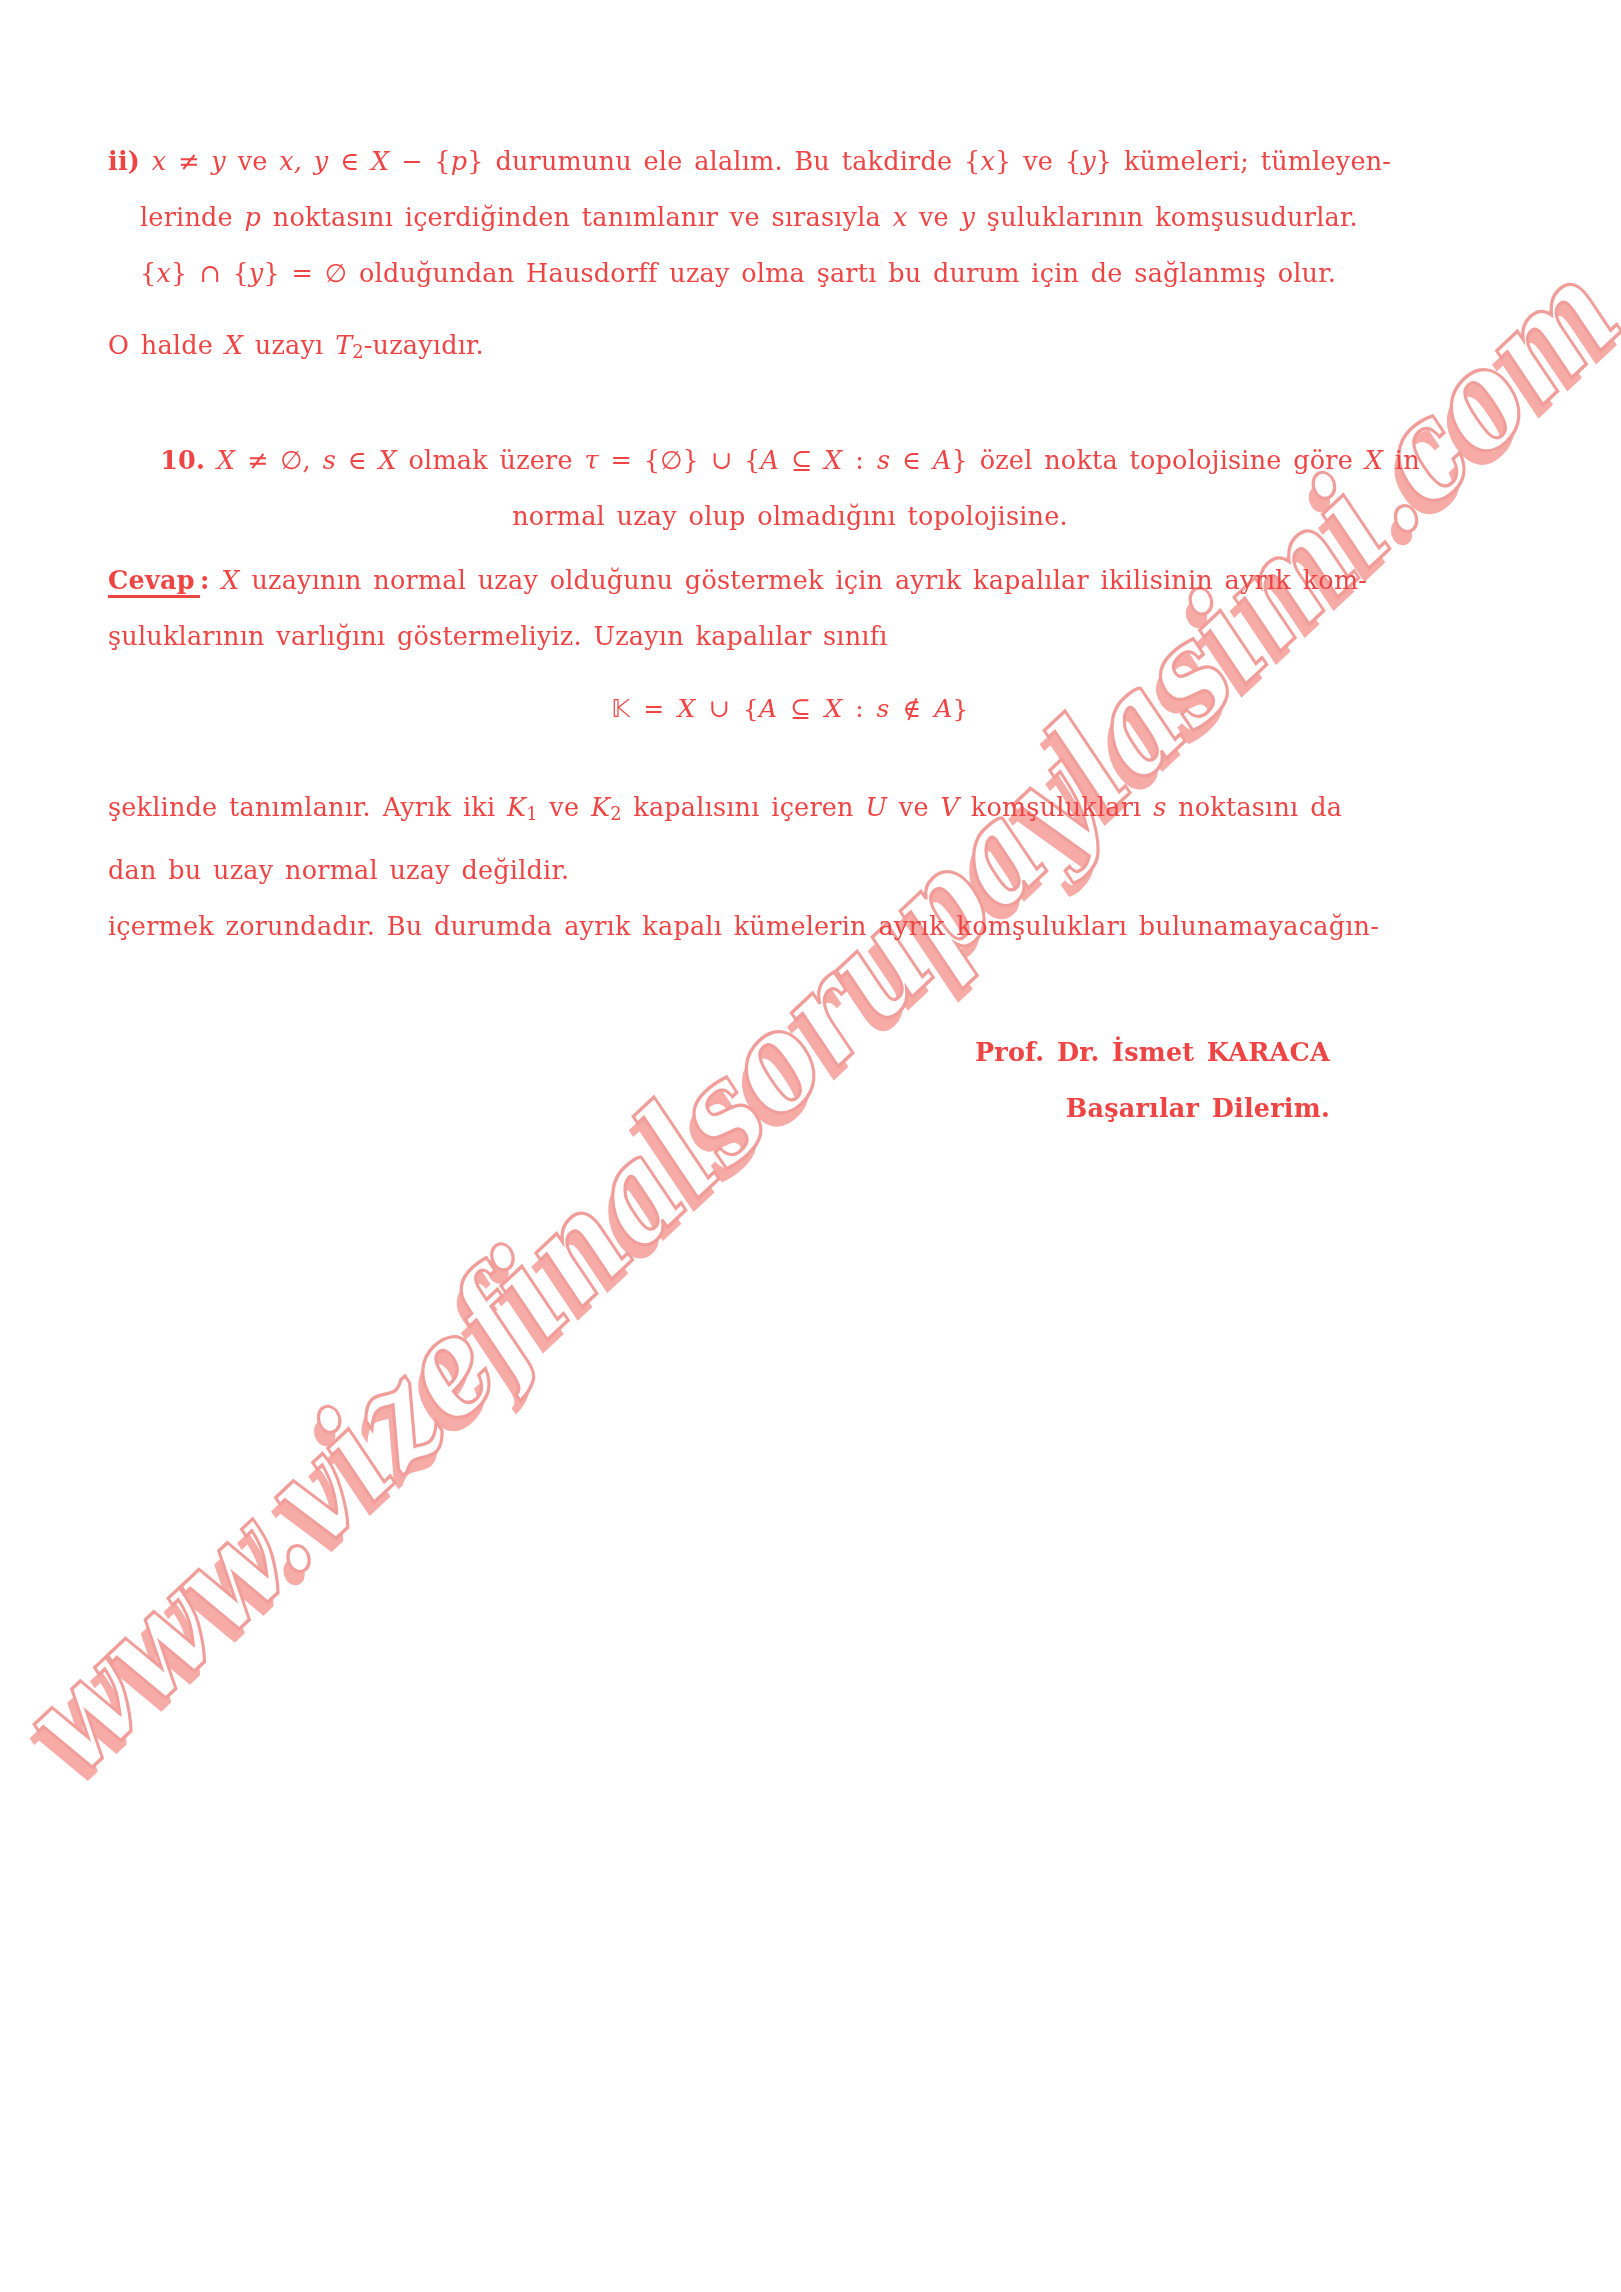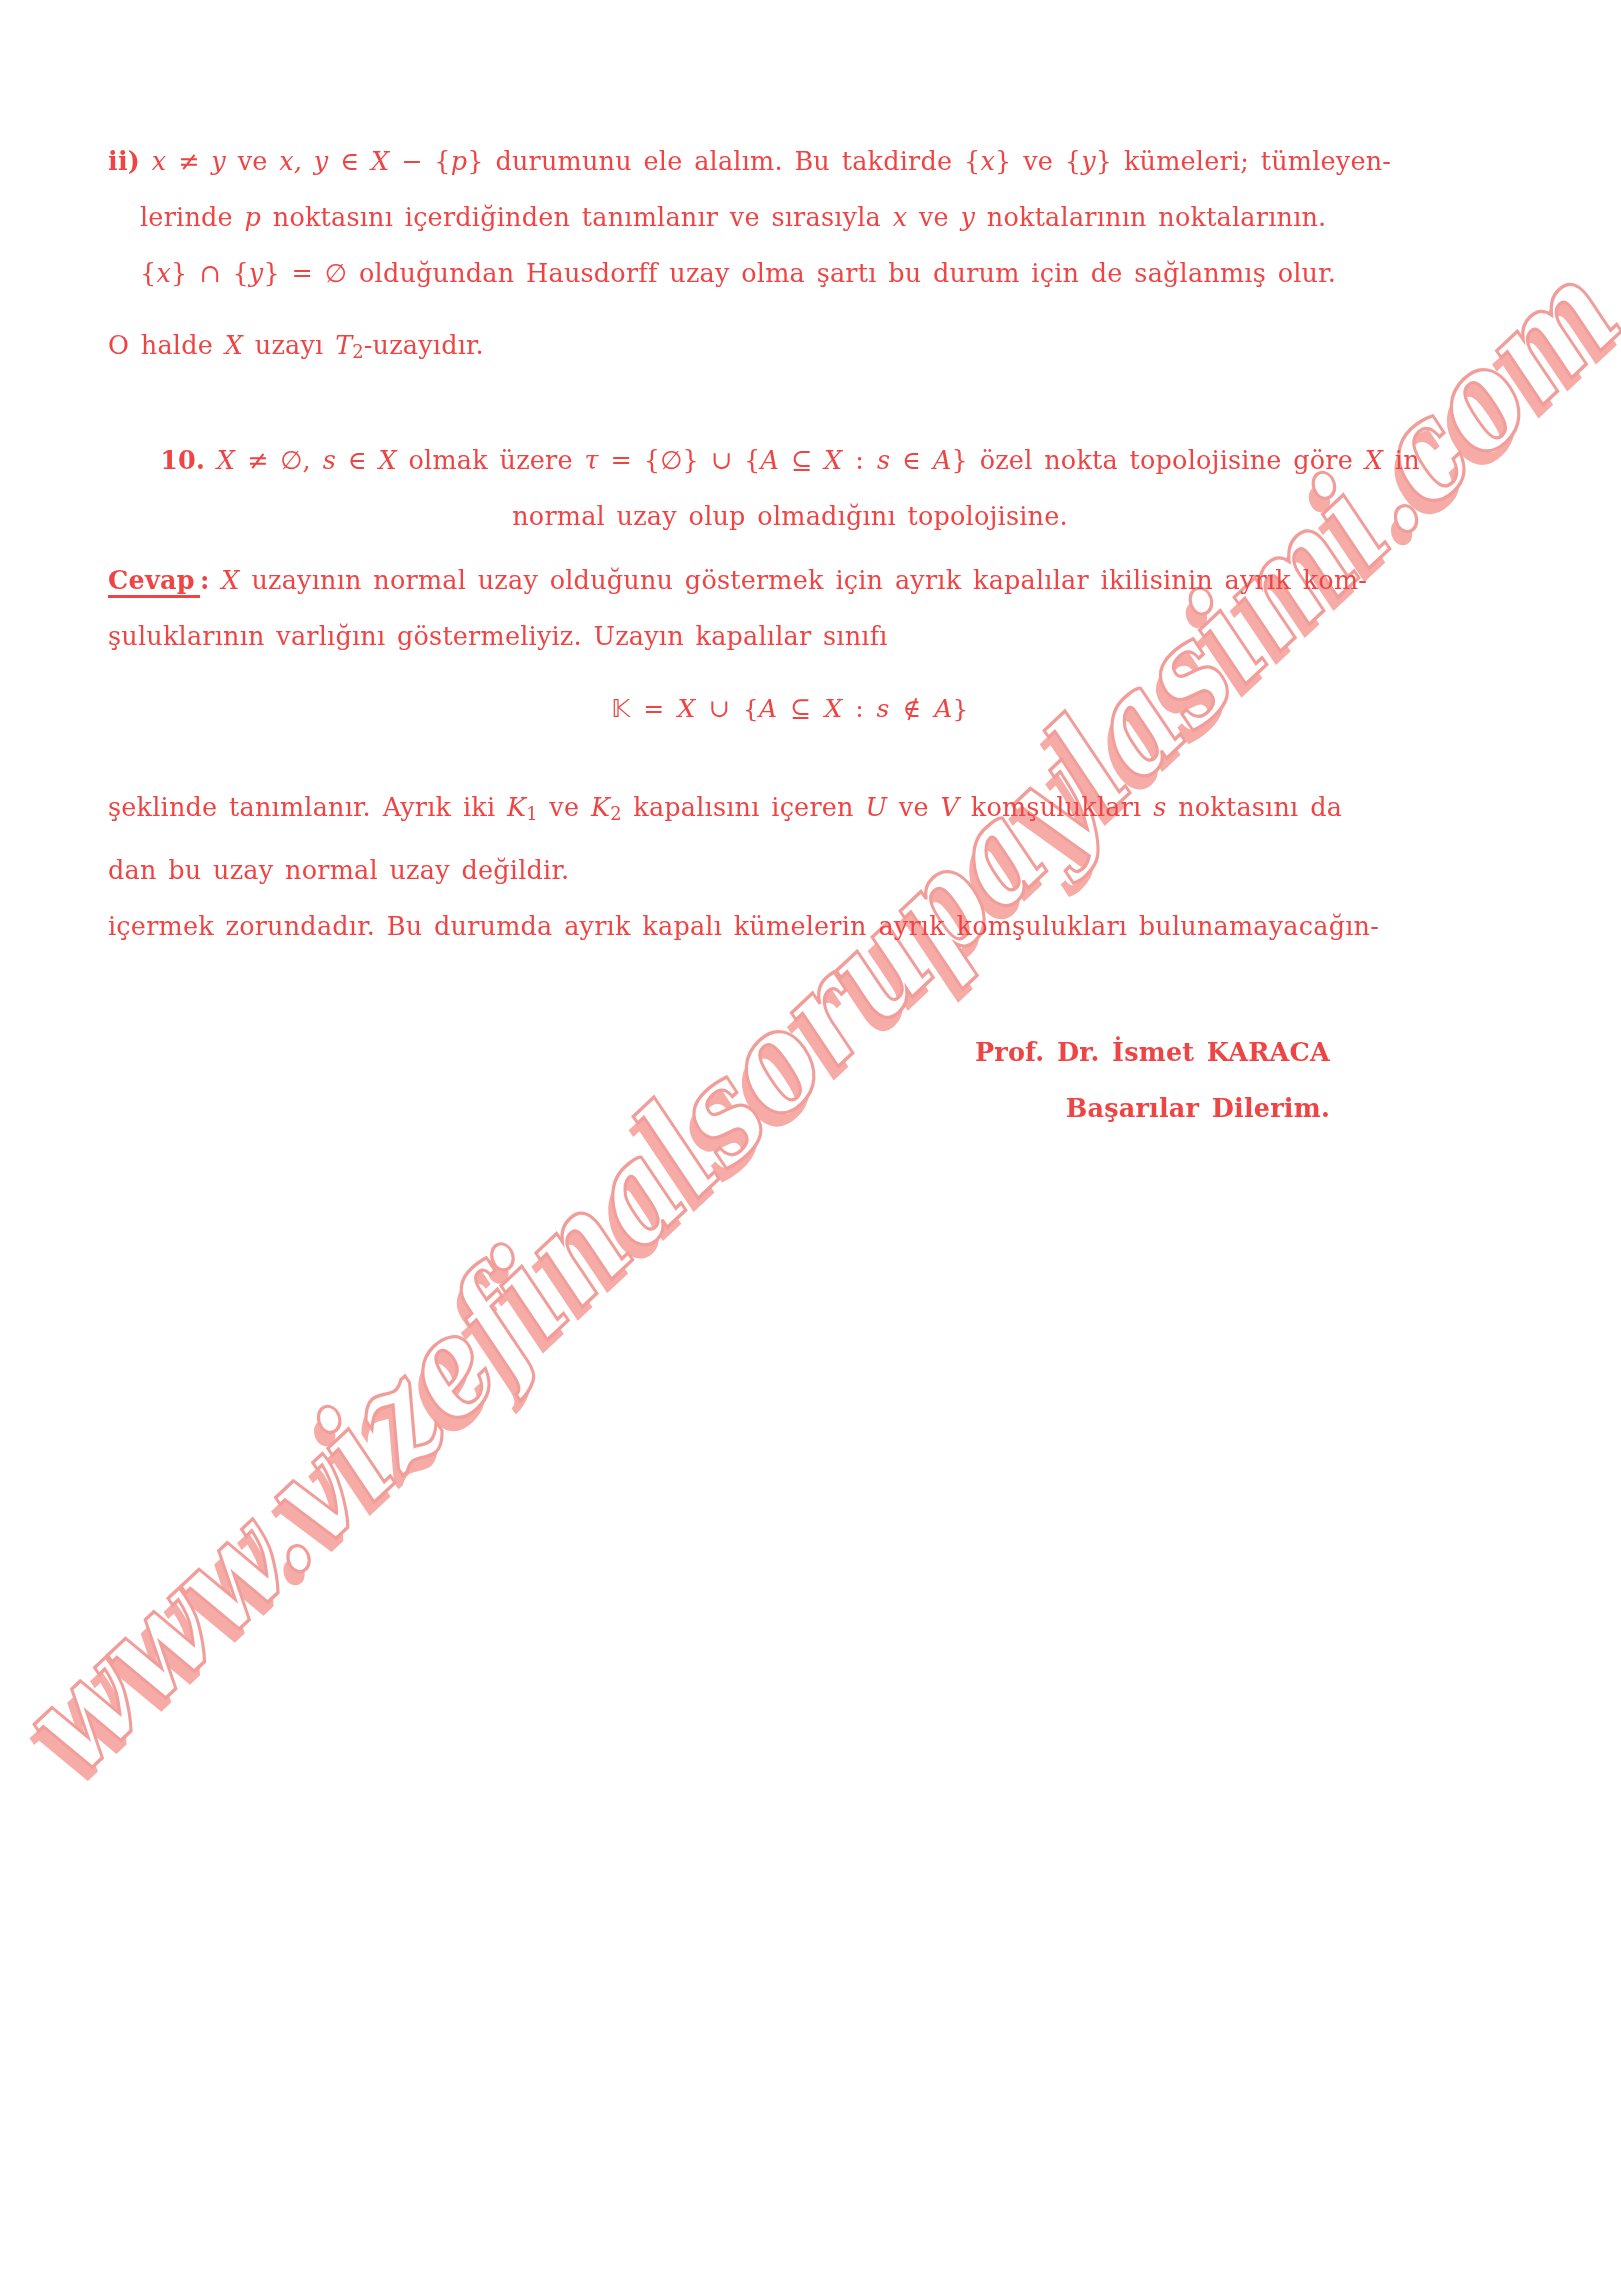--- a/index.html
+++ b/index.html
@@ -53,21 +53,21 @@
 <body>
 
 <div class="page">
 
   <div class="watermark">www.vizefinalsorupaylasimi.com</div>
 
   <div class="text-col">
 
     <div class="blk-ii">
       <div class="line"><span class="seg-b">ii)</span><span> </span><span class="seg-i">x</span><span> ≠ </span><span class="seg-i">y</span><span> ve </span><span class="seg-i">x, y</span><span> ∈ </span><span class="seg-i">X</span><span> − {</span><span class="seg-i">p</span><span>} durumunu ele alalım. Bu takdirde {</span><span class="seg-i">x</span><span>} ve {</span><span class="seg-i">y</span><span>} kümeleri; tümleyen-</span></div>
-      <div class="line hang"><span>lerinde </span><span class="seg-i">p</span><span> noktasını içerdiğinden tanımlanır ve sırasıyla </span><span class="seg-i">x</span><span> ve </span><span class="seg-i">y</span><span> noktalarının noktalarının.</span></div>
+      <div class="line hang"><span>lerinde </span><span class="seg-i">p</span><span> noktasını içerdiğinden tanımlanır ve sırasıyla </span><span class="seg-i">x</span><span> ve </span><span class="seg-i">y</span><span> şuluklarının komşusudurlar.</span></div>
       <div class="line hang"><span>{</span><span class="seg-i">x</span><span>} ∩ {</span><span class="seg-i">y</span><span>} = ∅ olduğundan Hausdorff uzay olma şartı bu durum için de sağlanmış olur.</span></div>
     </div>
 
     <div class="blk-ohalde">
       <div class="line"><span>O halde </span><span class="seg-i">X</span><span> uzayı </span><span class="seg-i">T</span><span class="seg-sub">2</span><span>-uzayıdır.</span></div>
     </div>
 
     <div class="blk-q10">
       <div class="line"><span class="seg-b">10.</span><span> </span><span class="seg-i">X</span><span> ≠ ∅, </span><span class="seg-i">s</span><span> ∈ </span><span class="seg-i">X</span><span> olmak üzere </span><span class="seg-i">τ</span><span> = {∅} ∪ {</span><span class="seg-i">A</span><span> ⊆ </span><span class="seg-i">X</span><span> : </span><span class="seg-i">s</span><span> ∈ </span><span class="seg-i">A</span><span>} özel nokta topolojisine göre </span><span class="seg-i">X</span><span> in</span></div>
       <div class="line"><span>normal uzay olup olmadığını topolojisine.</span></div>

